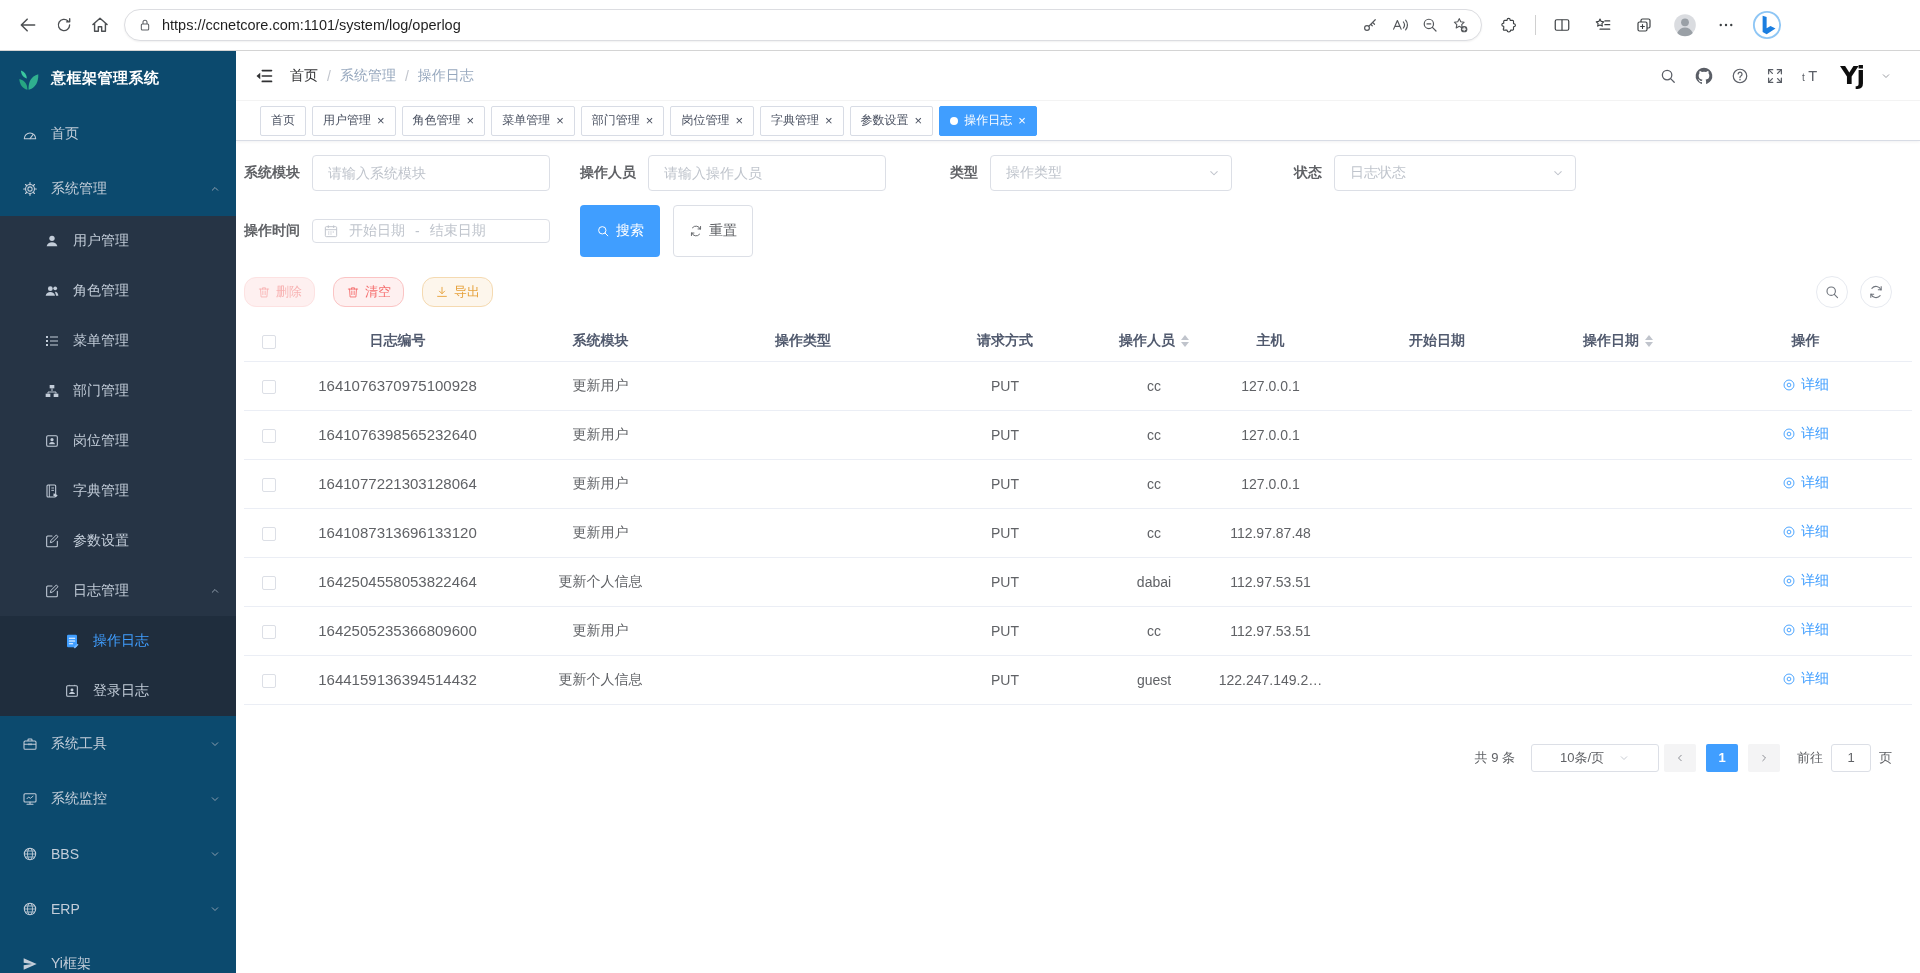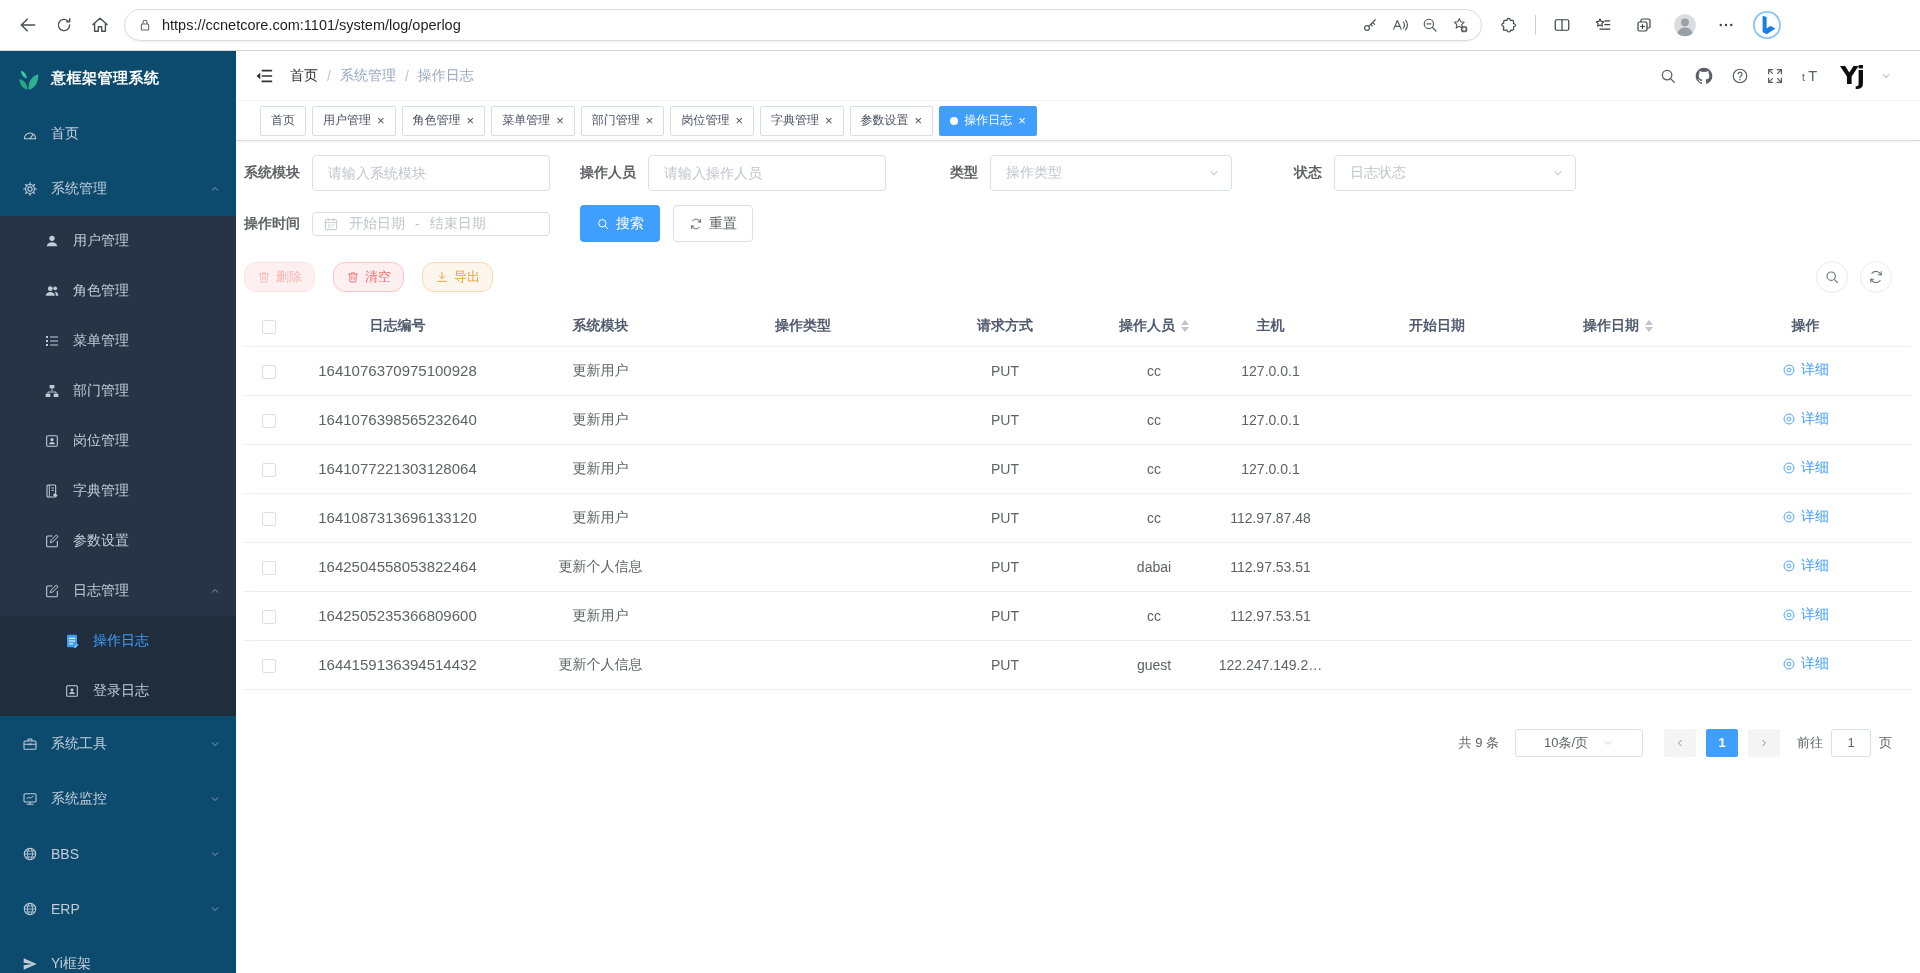--- a/index.html
+++ b/index.html
@@ -74,21 +74,21 @@
     align-items:center;padding:0 10px 0 15px;cursor:pointer;background:#fff;}
   .sel-text{flex:1;color:#bfc4cc;font-size:14px;}
   .sel-caret{color:#c0c4cc;display:flex;}
   .mr1{margin-right:30px;}.mr2{margin-right:64px;}.mr3{margin-right:62px;}
   .date-range{width:238px;height:24px;border:1px solid #dcdfe6;border-radius:4px;display:flex;
     align-items:center;padding:0 10px;gap:10px;background:#fff;cursor:pointer;}
   .dr-ph{color:#bfc4cc;font-size:14px;}
   .dr-sep{color:#bfc4cc;font-size:14px;}
   .cal{color:#c0c4cc;display:flex;}
 
-  .btn{height:37px;padding:0 15px;border-radius:4px;font-size:14px;display:inline-flex;
+  .btn{height:52px;padding:0 15px;border-radius:4px;font-size:14px;display:inline-flex;
     align-items:center;gap:6px;cursor:pointer;border:1px solid transparent;font-family:inherit;}
   .btn-search{background:#409eff;color:#fff;margin-left:30px;}
   .btn-reset{background:#fff;border-color:#dcdfe6;color:#606266;margin-left:13px;}
 
   .toolbar{display:flex;align-items:center;margin-top:19px;}
   .btn-sm{height:30px;padding:0 12px;border-radius:12px;font-size:13px;display:inline-flex;
     align-items:center;gap:5px;border:1px solid transparent;cursor:pointer;font-family:inherit;}
   .btn-del{color:#f8b3b3;background:#fef0f0;border-color:#fde2e2;cursor:not-allowed;}
   .btn-clear{color:#f56c6c;background:#fef0f0;border-color:#fbc4c4;margin-left:18px;}
   .btn-export{color:#e6a23c;background:#fdf6ec;border-color:#f5dab1;margin-left:18px;}
@@ -107,21 +107,21 @@
     background:#fff;vertical-align:middle;cursor:pointer;}
   .sorter{display:inline-flex;flex-direction:column;vertical-align:middle;margin-left:6px;cursor:pointer;}
   .s-up{width:0;height:0;border:4px solid transparent;border-bottom:5px solid #c0c4cc;margin-bottom:2px;}
   .s-down{width:0;height:0;border:4px solid transparent;border-top:5px solid #c0c4cc;}
   .detail{color:#409eff;display:inline-flex;align-items:center;gap:5px;cursor:pointer;text-decoration:none;}
 
   .pager{display:flex;justify-content:flex-end;align-items:center;margin-top:39px;
     font-size:13px;color:#606266;}
   .pg-total{margin-right:16px;}
   .pg-size{width:128px;height:28px;border:1px solid #dcdfe6;border-radius:3px;display:flex;
-    align-items:center;justify-content:center;gap:14px;cursor:pointer;color:#606266;margin-right:16px;}
+    align-items:center;justify-content:center;gap:14px;cursor:pointer;color:#606266;margin-right:0;}
   .pg-btn{width:32px;height:28px;border-radius:2px;background:#f4f4f5;display:flex;align-items:center;
     justify-content:center;color:#808289;cursor:pointer;margin:0 5px;}
   .pg-cur{width:32px;height:28px;border-radius:2px;background:#409eff;color:#fff;display:flex;
     align-items:center;justify-content:center;font-weight:bold;margin:0 5px;cursor:pointer;}
   .pg-goto{margin-left:12px;}
   .pg-input{width:40px;height:28px;border:1px solid #dcdfe6;border-radius:3px;text-align:center;
     font-size:13px;color:#606266;margin:0 8px;outline:none;font-family:inherit;}
 </style>
 </head>
 <body>

